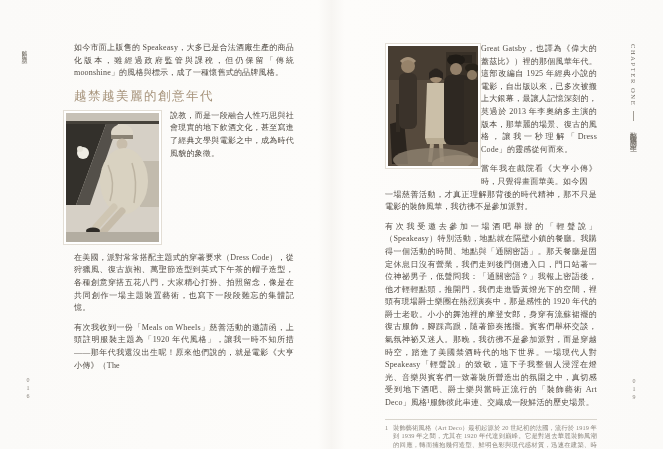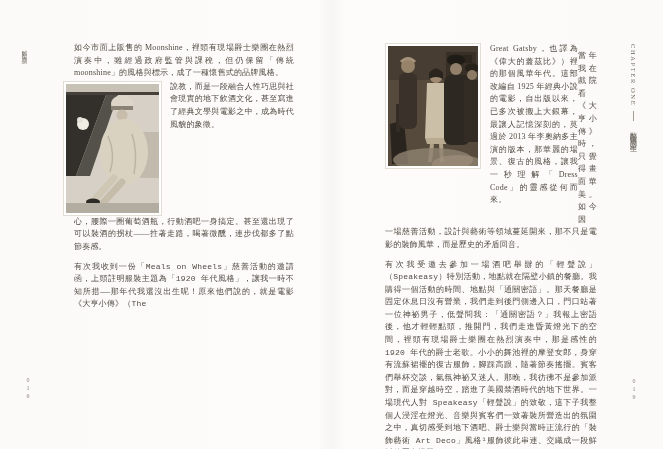--- a/index.html
+++ b/index.html
@@ -10,21 +10,21 @@
     color:#514b44;
     position:relative;
   }
   .spread{position:absolute;inset:0;background:linear-gradient(90deg,#fbfaf8 0%,#fdfcfa 48%,#f7f5f2 50%,#fdfcfa 52%,#fbfaf8 100%);}
 
   
   .body-text{
     font-size:8px;line-height:12.6px;text-align:justify;
     letter-spacing:.2px;color:#514b44;margin:0;
   }
-  .para-gap{margin-top:7px;font-family:Liberation Mono, monospace;}
+  .para-gap{margin-top:7px;}
   .vtext{writing-mode:vertical-rl;text-orientation:upright;}
 
   
   .left-margin-title{
     position:absolute;left:22px;top:46px;
     font-size:5.5px;letter-spacing:2.5px;color:#7a756c;
   }
   .left-pagenum{
     position:absolute;left:25px;top:377px;
     font-size:6px;letter-spacing:2px;color:#8b867e;
@@ -39,21 +39,21 @@
     background:#fff;border:1px solid #e3ded5;padding:2px;
     box-sizing:border-box;flex:none;
   }
   .photo svg{display:block;}
   .photo-left-wrap{width:99px;height:135px;margin-left:-11px;}
   .side-col{flex:1;margin-left:8px;display:flex;flex-direction:column;}
 
   
   .right-content{position:absolute;left:385px;top:42px;width:212px;}
   .photo-right-wrap{width:96px;height:126px;}
-  .side-col-r{flex:1;margin-left:9px;display:flex;flex-direction:row;}
+  .side-col-r{flex:1;display:flex;flex-direction:column;}
   .footnote-block{margin-top:9px;border-top:1px solid #d9d5cd;padding-top:4px;display:flex;}
   .footnote-num{font-size:6.3px;line-height:8.8px;color:#8b867e;width:8px;flex:none;}
   .footnote-text{
     font-size:6.3px;line-height:8.8px;text-align:justify;
     color:#8b867e;letter-spacing:.1px;margin:0;flex:1;
   }
 
   .right-margin{
     position:absolute;left:628px;top:44px;
     display:flex;flex-direction:column;align-items:center;
@@ -74,22 +74,23 @@
 </style>
 </head>
 <body>
 
 <div class="spread">
 
   <div class="left-margin-title vtext">酩酊酒誌</div>
   <div class="left-pagenum vtext">016</div>
 
   <div class="left-content">
-    <p class="body-text">如今市面上販售的 Moonshine，裡頭有現場爵士樂團在熱烈演奏中，雖經過政府監管與課稅，但仍保留「傳統 moonshine」的風格與標示，成了一種懷舊式的品牌風格。</p>
+    <p class="body-text">如今市面上販售的 Speakeasy，大多已是合法酒廠生產的商品化版本，雖經過政府監管與課稅，但仍保留「傳統 moonshine」的風格與標示，成了一種懷舊式的品牌風格。</p>
 
+    <h2 class="section-heading">越禁越美麗的創意年代</h2>
 
 
     <div class="photo-row">
       <div class="photo photo-left-wrap">
         <svg width="93" height="129" viewBox="0 0 93 129">
           <rect x="0" y="0" width="93" height="129" fill="#d6d0c6"></rect>
           <rect x="0" y="0" width="93" height="10" fill="#c7c1b6"></rect>
           <rect x="0" y="8" width="93" height="3" fill="#45413a"></rect>
           <polygon points="0,11 40,11 10,92 0,92" fill="#33302b"></polygon>
           <polygon points="40,11 52,11 24,92 10,92" fill="#54504a"></polygon>
@@ -107,21 +108,21 @@
           <ellipse cx="27" cy="118" rx="7" ry="3.4" fill="#2e2b26"></ellipse>
           <ellipse cx="34" cy="124" rx="7" ry="3.4" fill="#3a362f"></ellipse>
           <rect x="0" y="119" width="93" height="10" fill="#b3ada1"></rect>
         </svg>
       </div>
       <div class="side-col">
         <p class="body-text">說教，而是一段融合人性巧思與社會現實的地下飲酒文化，甚至寫進了經典文學與電影之中，成為時代風貌的象徵。</p>
       </div>
     </div>
 
-    <p class="body-text">心，腰際一圈葡萄酒瓶，行動酒吧一身搞定。甚至還出現了可以裝酒的拐杖——拄著走路，喝著微醺，連步伐都多了點節奏感。</p>
+    <p class="body-text para-gap">在美國，派對常常搭配主題式的穿著要求（Dress Code），從狩獵風、復古旗袍、萬聖節造型到英式下午茶的帽子造型，各種創意穿搭五花八門，大家精心打扮、拍照留念，像是在共同創作一場主題裝置藝術，也寫下一段段難忘的集體記憶。</p>
     <p class="body-text para-gap">有次我收到一份「Meals on Wheels」慈善活動的邀請函，上頭註明服裝主題為「1920 年代風格」，讓我一時不知所措——那年代我還沒出生呢！原來他們說的，就是電影《大亨小傳》（The</p>
   </div>
 
   <div class="right-content">
     <div class="photo-row">
       <div class="photo photo-right-wrap">
         <svg width="90" height="120" viewBox="0 0 90 120">
           <rect x="0" y="0" width="90" height="120" fill="#564a3d"></rect>
           <rect x="0" y="0" width="90" height="34" fill="#473d32"></rect>
           <rect x="58" y="6" width="30" height="26" fill="#383027"></rect>
@@ -147,21 +148,21 @@
           <ellipse cx="45" cy="114" rx="40" ry="12" fill="#8f8270" opacity="0.8"></ellipse>
           <ellipse cx="70" cy="118" rx="26" ry="9" fill="#a4957f" opacity="0.6"></ellipse>
         </svg>
       </div>
       <div class="side-col-r">
         <p class="body-text">Great Gatsby，也譯為《偉大的蓋茲比》）裡的那個風華年代。這部改編自 1925 年經典小說的電影，自出版以來，已多次被搬上大銀幕，最讓人記憶深刻的，莫過於 2013 年李奧納多主演的版本，那華麗的場景、復古的風格，讓我一秒理解「Dress Code」的靈感從何而來。</p>
         <p class="body-text para-gap">當年我在戲院看《大亨小傳》時，只覺得畫面華美。如今因</p>
       </div>
     </div>
 
-    <p class="body-text">一場慈善活動，設計與藝術等領域蔓延開來，那不只是電影的裝飾風華，而是歷史的矛盾回音。</p>
+    <p class="body-text">一場慈善活動，才真正理解那背後的時代精神，那不只是電影的裝飾風華，我彷彿不是參加派對。</p>
     <p class="body-text para-gap">有次我受邀去參加一場酒吧舉辦的「輕聲說」（Speakeasy）特別活動，地點就在隔壁小鎮的餐廳。我購得一個活動的時間、地點與「通關密語」。那天餐廳是固定休息日沒有營業，我們走到後門側邊入口，門口站著一位神祕男子，低聲問我：「通關密語？」我報上密語後，他才輕輕點頭，推開門，我們走進昏黃燈光下的空間，裡頭有現場爵士樂團在熱烈演奏中，那是感性的 1920 年代的爵士老歌。小小的舞池裡的摩登女郎，身穿有流蘇裙襬的復古服飾，腳踩高跟，隨著節奏搖擺。賓客們舉杯交談，氣氛神祕又迷人。那晚，我彷彿不是參加派對，而是穿越時空，踏進了美國禁酒時代的地下世界。一場現代人對 Speakeasy「輕聲說」的致敬，這下子我整個人浸淫在燈光、音樂與賓客們一致著裝所營造出的氛圍之中，真切感受到地下酒吧、爵士樂與當時正流行的「裝飾藝術 Art Deco」風格¹服飾彼此串連、交織成一段鮮活的歷史場景。</p>
 
     <div class="footnote-block">
       <span class="footnote-num">1</span>
       <p class="footnote-text">裝飾藝術風格（Art Deco）最初起源於 20 世紀初的法國，流行於 1919 年到 1939 年之間，尤其在 1920 年代達到巔峰。它是對過去華麗裝飾風潮的回應，轉而擁抱幾何造型、鮮明色彩與現代感材質，迅速在建築、時尚、設計與藝術等領域蔓延開來，成為一種全球性的視覺語彙。因此，它被稱為「爵士時代」（le style moderne 或 Modern Jazz），那個時代剛好就是美國禁酒時期。</p>
     </div>
   </div>
 
   <div class="right-margin">
     <span class="chapter-en">CHAPTER ONE</span>

